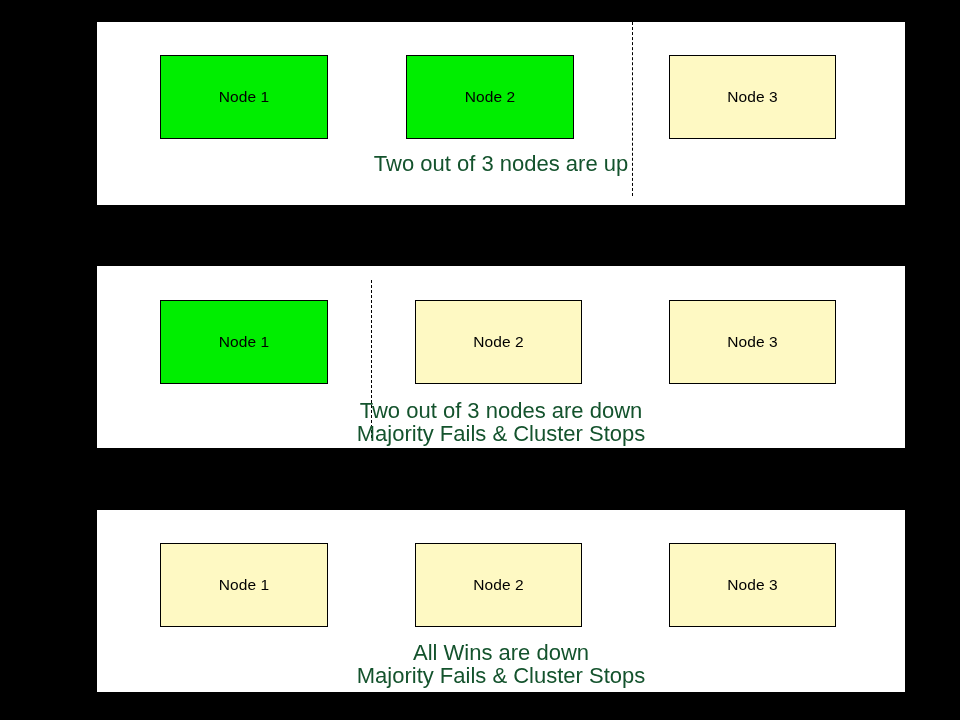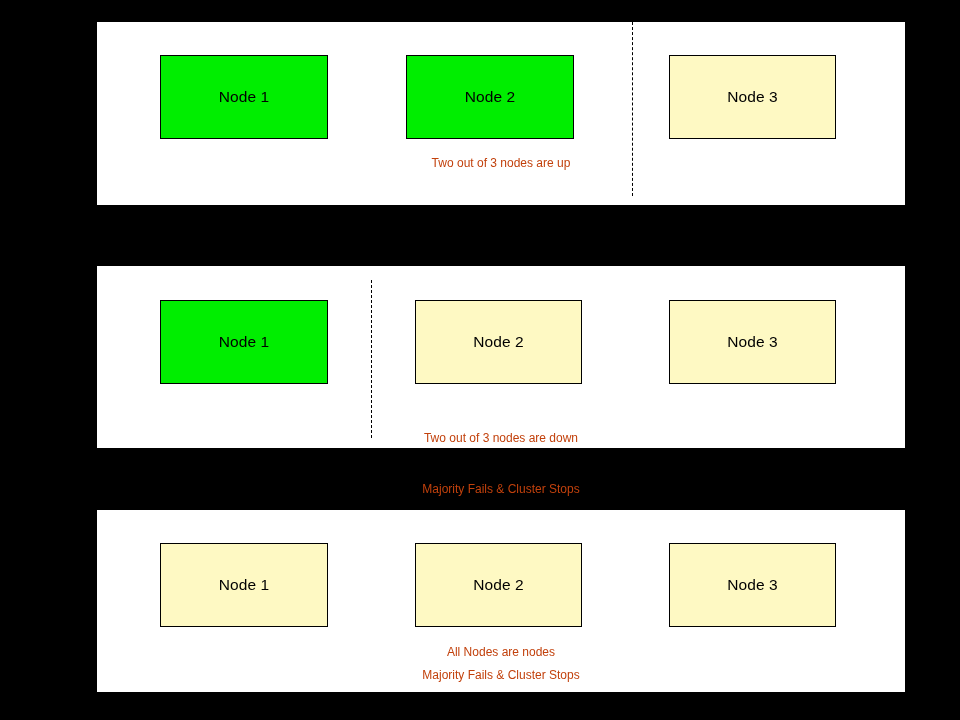--- a/index.html
+++ b/index.html
@@ -73,31 +73,31 @@
     width: 0px;
     border-left: 1.6px dashed #000000;
   }
   #panel-0 .divider { left: 535px; top: 0px;  height: 174px; }
   #panel-1 .divider { left: 274px; top: 14px; height: 158px; }
 
   
   .caption {
     position: absolute;
     text-align: center;
-    font-size: 12px;
-    color: #c2410c;
+    font-size: 22px;
+    color: #14532d;
     line-height: 23px;
     white-space: nowrap;
   }
   #panel-0 .caption { left: 0px; top: 130px; width: 808px; }
   #panel-1 .caption { left: 0px; top: 133px; width: 808px; text-align: center; }
   #panel-2 .caption { left: 0px; top: 131px; width: 808px; }
 
   
-  #panel-1 .caption .line { display: block; margin-top: 28px; }
+  #panel-1 .caption .line { display: block; }
   #panel-0 .caption .line { display: block; }
   #panel-2 .caption .line { display: block; }
 </style>
 </head>
 <body>
 
 <div class="canvas">
 
   <div class="panel" id="panel-0">
     <div class="node up n0">Node 1</div>
@@ -123,18 +123,18 @@
       <span class="line">Majority Fails &amp; Cluster Stops</span>
     </div>
   </div>
 
   <div class="panel" id="panel-2">
     <div class="node down n0">Node 1</div>
     <div class="node down n1">Node 2</div>
     <div class="node down n2">Node 3</div>
 
     <div class="caption">
-      <span class="line">All Nodes are nodes</span>
+      <span class="line">All Wins are down</span>
       <span class="line">Majority Fails &amp; Cluster Stops</span>
     </div>
   </div>
 
 </div>
 
 </body></html>

